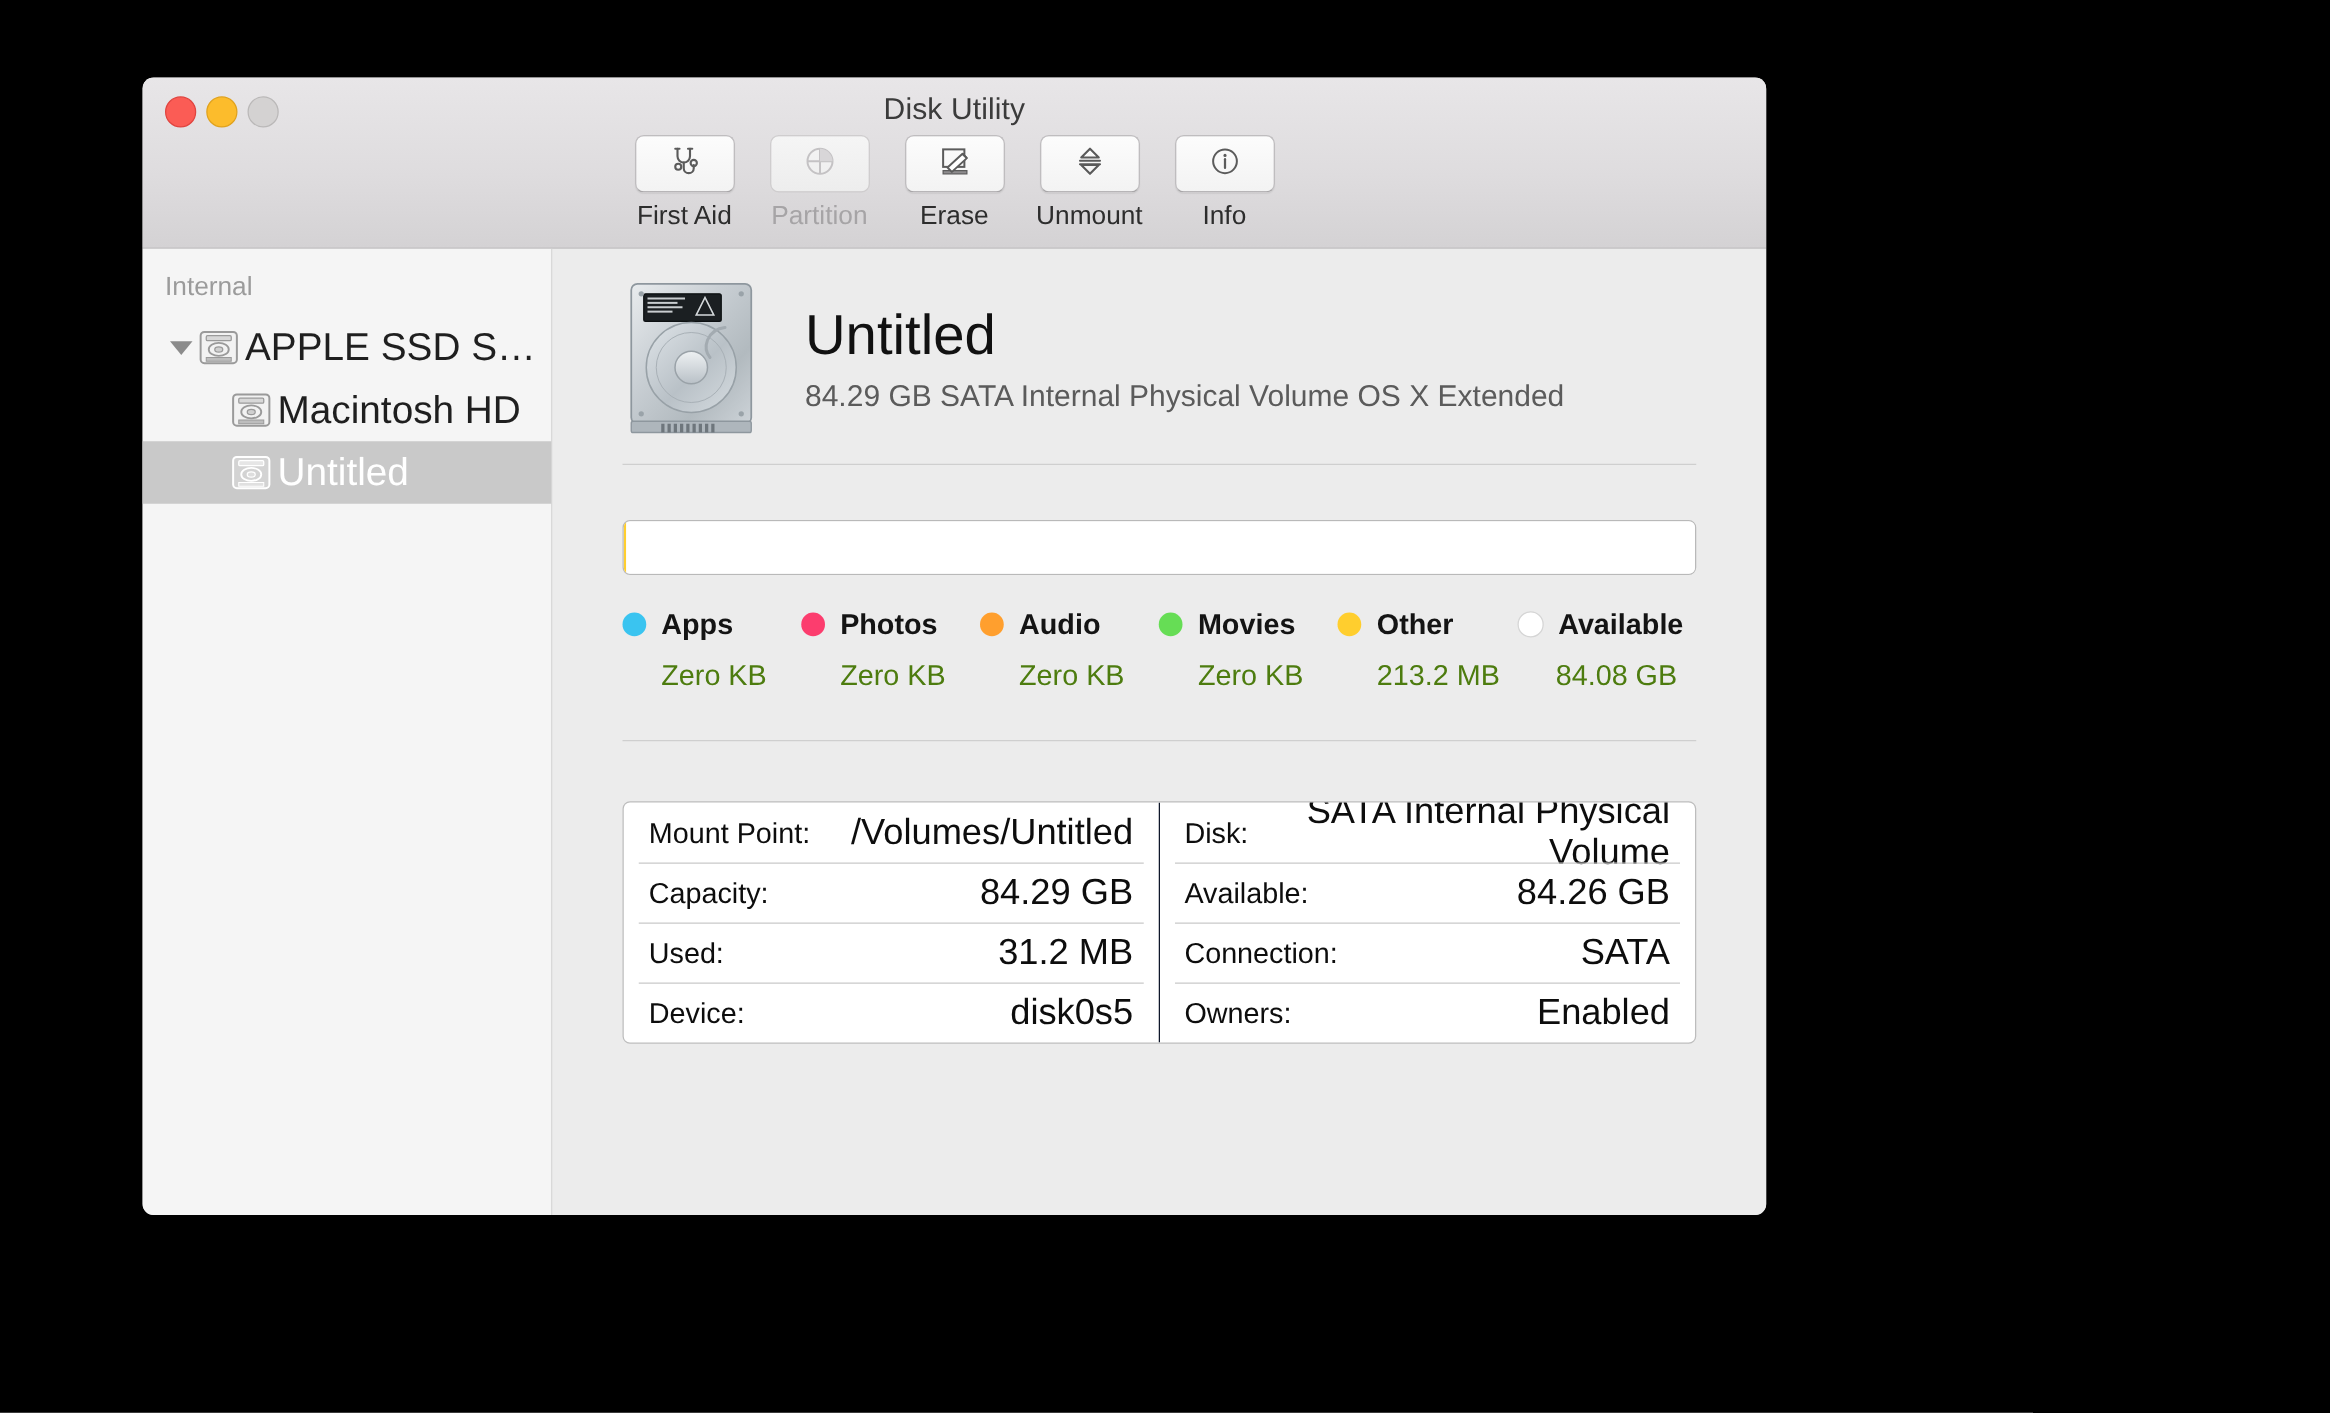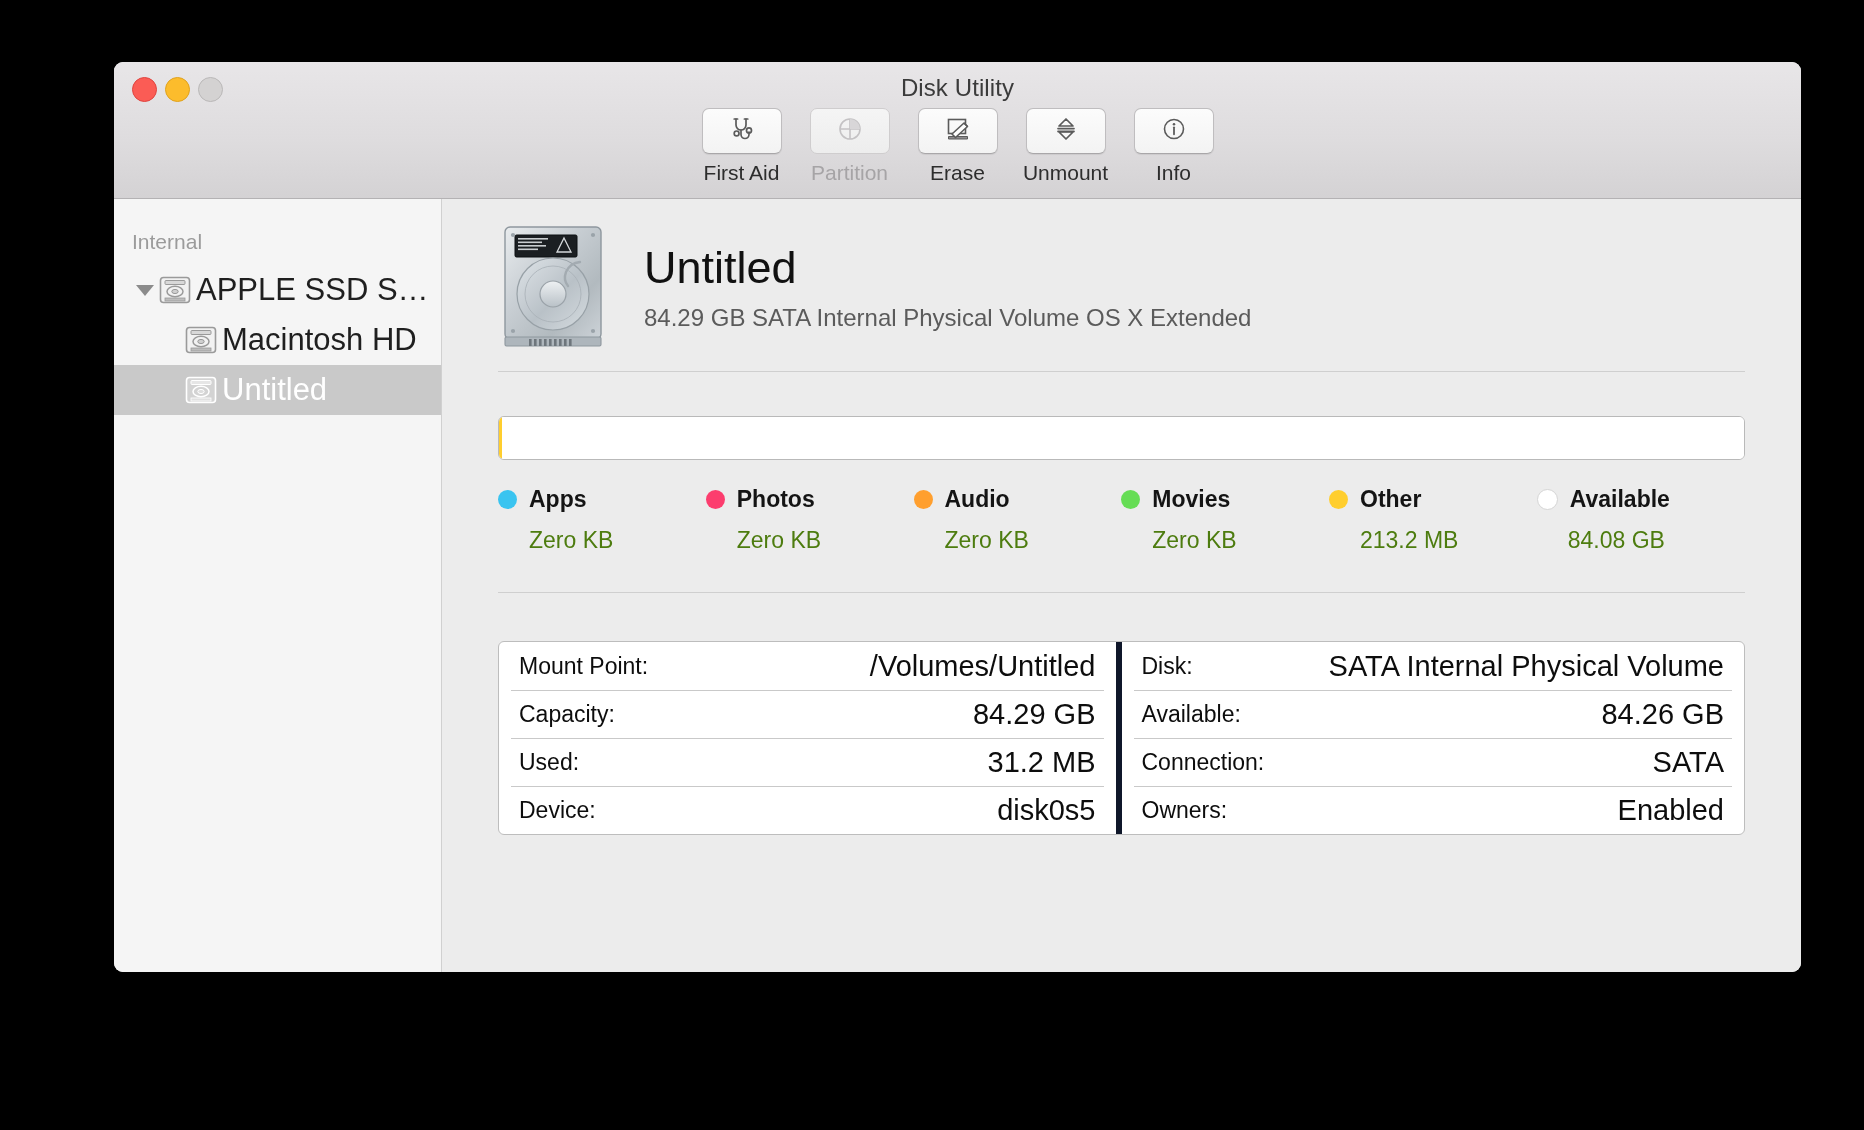--- a/index.html
+++ b/index.html
@@ -11,21 +11,21 @@
     overflow: hidden;
     font-family: "Liberation Sans", sans-serif;
     -webkit-font-smoothing: antialiased;
   }
 
   
   #window {
     position: absolute;
     left: 114px;
     top: 62px;
-    width: 1687px;
+    width: 1299px;
     height: 910px;
     border-radius: 9px;
     overflow: hidden;
     box-shadow: 0 14px 44px rgba(0,0,0,0.55);
     background: #ececec;
   }
 
   
   #titlebar {
     position: relative;
@@ -110,21 +110,21 @@
     top: 137px; left: 0; right: 0; bottom: 0;
     display: flex;
   }
 
   
   #sidebar {
     width: 328px;
     background: #f5f5f5;
     border-right: 1px solid #d0d0d0;
     box-sizing: border-box;
-    padding-top: 24px;
+    padding-top: 12px;
     flex-shrink: 0;
   }
   .sb-header {
     font-size: 21px;
     color: #9b9b9b;
     padding: 7px 0 11px 18px;
   }
   .sb-row {
     height: 50px;
     display: flex;
@@ -235,21 +235,21 @@
   
   #info-wrap { margin-top: 48px; }
   #info-table {
     background: #ffffff;
     border: 1px solid #bdbdbd;
     border-radius: 6px;
     display: flex;
     overflow: hidden;
   }
   .info-col { width: 50%; box-sizing: border-box; }
-  .info-col.left { border-right: 6px solid #0f172a; }
+  .info-col.left { border-right: 1px solid #0f172a; }
   .info-row {
     height: 48px;
     display: flex;
     align-items: center;
     justify-content: space-between;
     padding: 0 20px;
     box-sizing: border-box;
     position: relative;
   }
   .info-row + .info-row::before {

